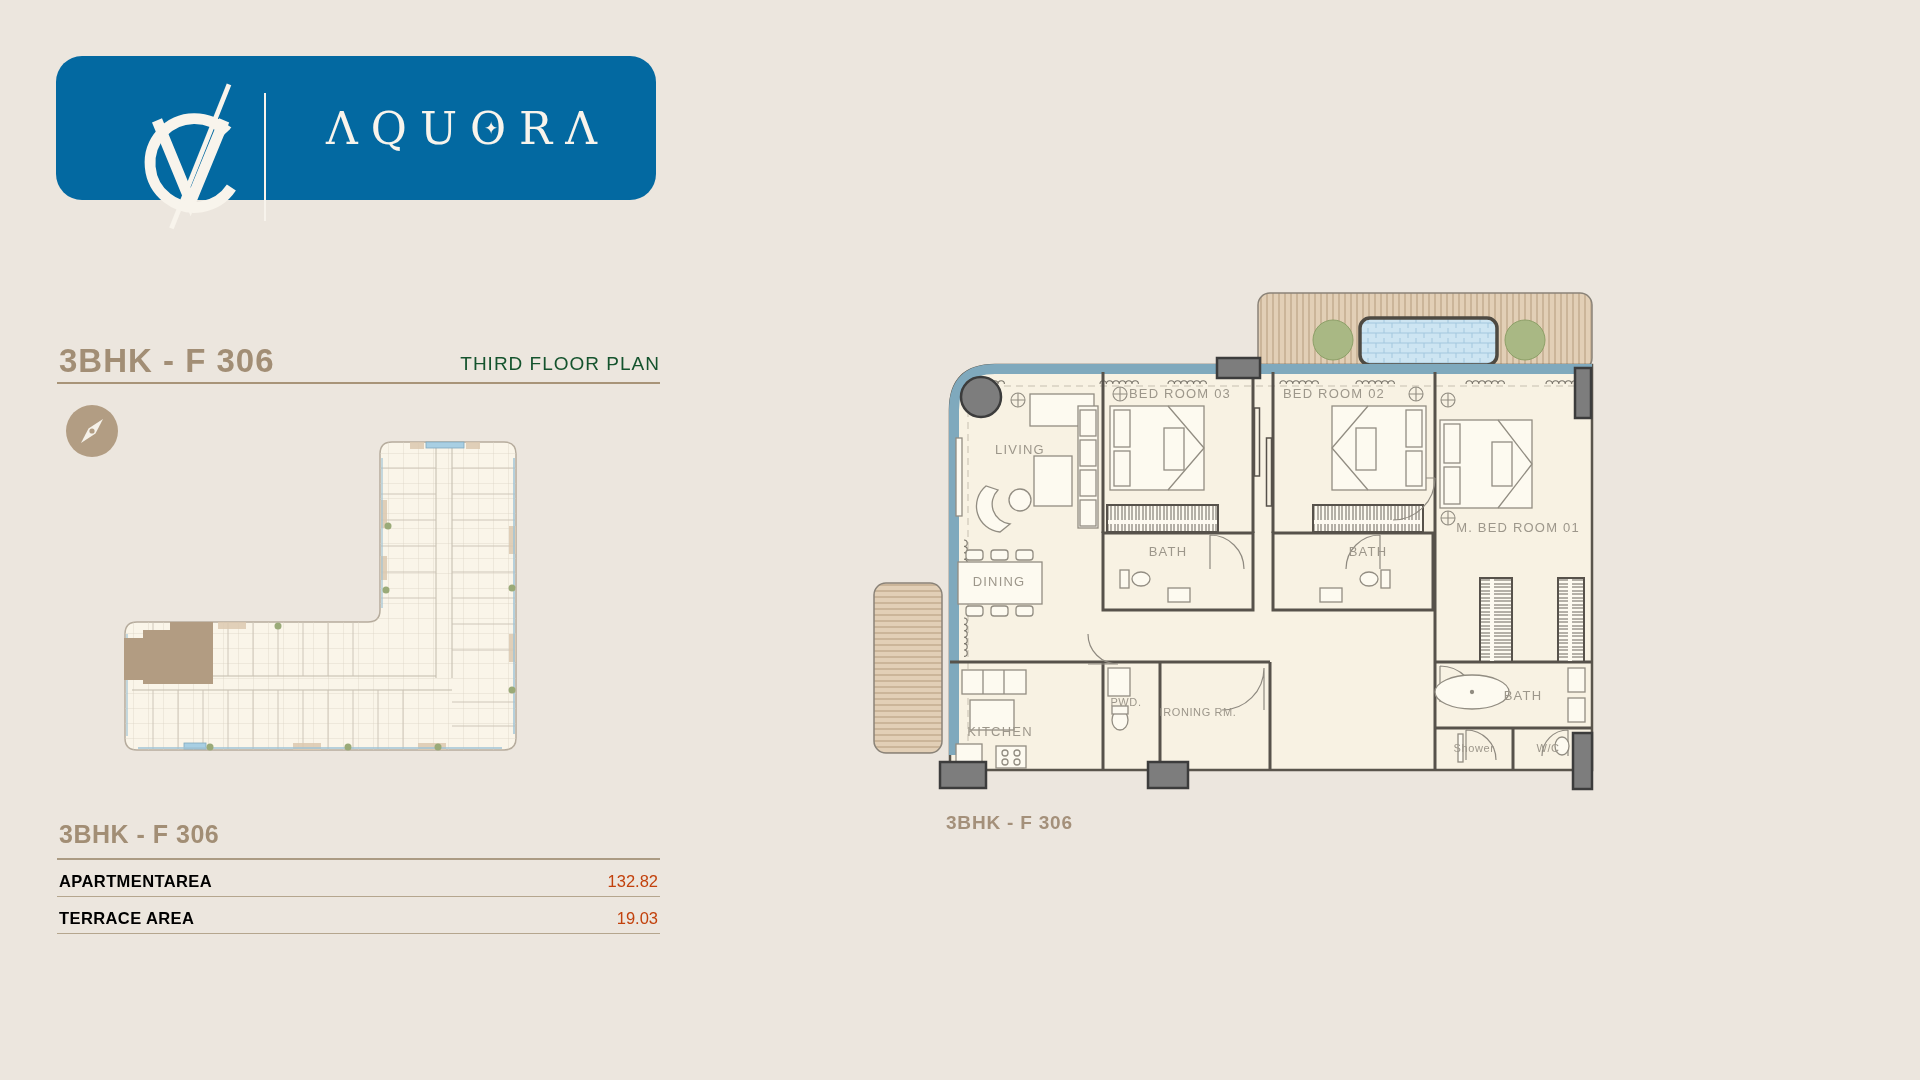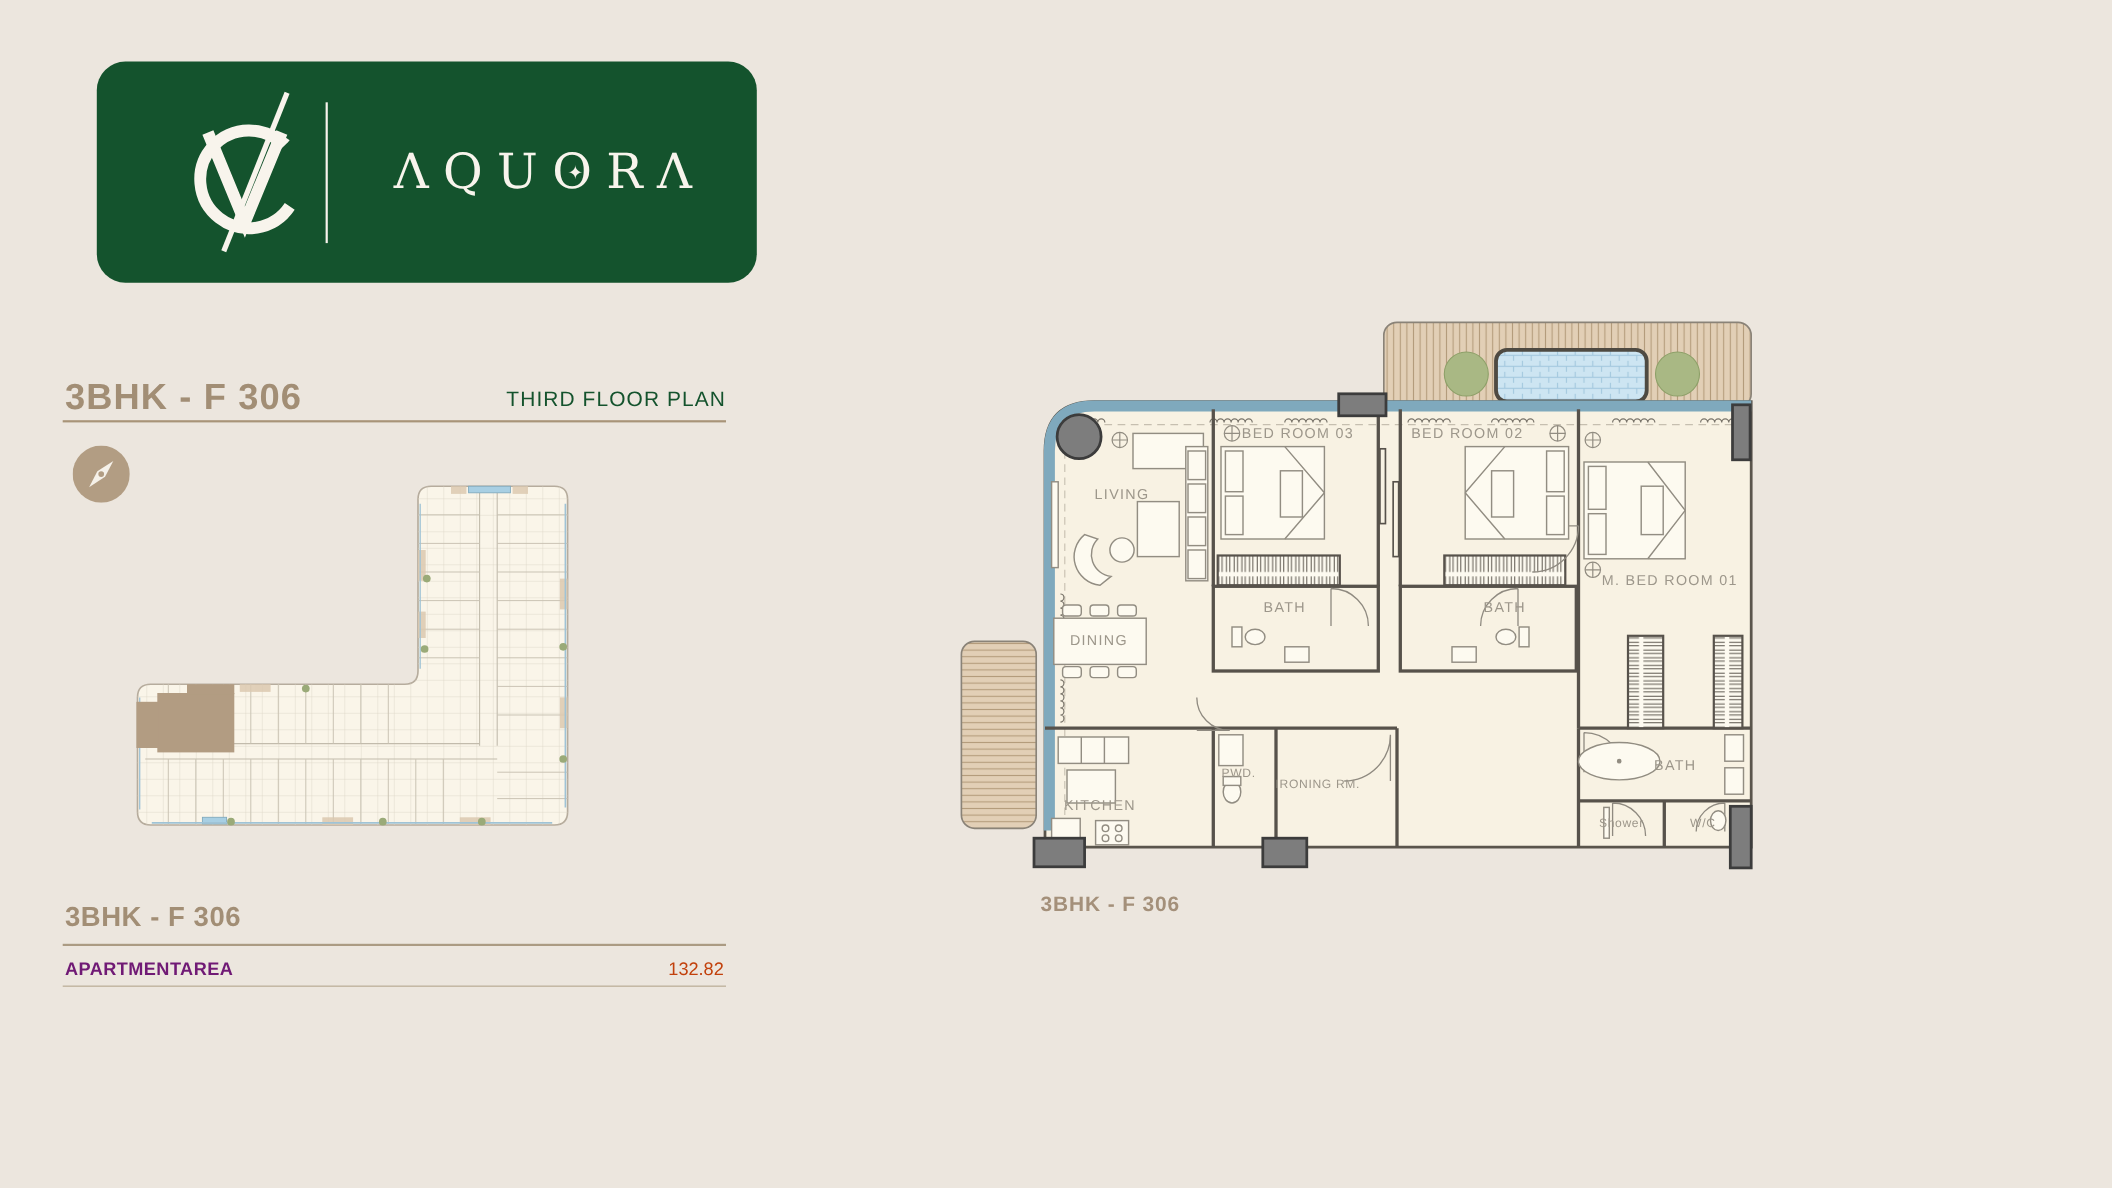--- a/index.html
+++ b/index.html
@@ -1,22 +1,22 @@
 <!DOCTYPE html>
 <html><head>
 <meta charset="utf-8">
 <style>
   html,body{margin:0;padding:0;}
   body{
     width:1920px;height:1080px;overflow:hidden;position:relative;
     background:#ece6de;font-family:"Liberation Sans",sans-serif;
   }
   
-  .brand-card{position:absolute;left:56px;top:56px;width:600px;height:201px;
-    background:#14532d;border-radius:26px;margin-left:32px;}
+  .brand-card{position:absolute;left:56px;top:56px;width:600px;height:144px;
+    background:#0369a1;border-radius:26px;}
   .brand-card .monogram{position:absolute;left:62px;top:26px;}
   .brand-card .divider{position:absolute;left:208px;top:37px;width:1.5px;height:128px;background:#f7f3ec;}
   .wordmark{position:absolute;left:238px;top:0;right:14px;bottom:0;
     display:flex;align-items:center;justify-content:center;
     font-family:"DejaVu Serif",serif;color:#f8f4ec;font-size:44px;
     letter-spacing:13px;font-weight:400;}
   .o-wrap{position:relative;display:inline-block;}
   .o-star{position:absolute;left:43%;top:50%;transform:translate(-50%,-50%);
     font-size:17px;letter-spacing:0;color:#f8f4ec;}
   
@@ -29,21 +29,21 @@
   
   .compass{position:absolute;left:66px;top:405px;width:52px;height:52px;}
   
   .key-plan{position:absolute;left:118px;top:438px;}
   
   .area-table{position:absolute;left:57px;top:820px;width:603px;}
   .area-table .t-title{font-size:25px;font-weight:bold;color:#a28e75;
     letter-spacing:0.5px;padding:0 0 9px 2px;border-bottom:2px solid #ab9b83;}
   .area-row{display:flex;justify-content:space-between;align-items:flex-end;
     height:37px;border-bottom:1.5px solid #b5a68e;padding:0 2px 5px 2px;box-sizing:border-box;}
-  .area-row .lbl{font-size:16.5px;font-weight:bold;color:#701a75;letter-spacing:0.4px;}
+  .area-row .lbl{font-size:16.5px;font-weight:bold;color:#000000;letter-spacing:0.4px;}
   .area-row .val{font-size:16.5px;color:#c2410c;}
   
   .floor-plan{position:absolute;left:868px;top:288px;}
   .plan-caption{position:absolute;left:946px;top:812px;font-size:19px;
     font-weight:bold;color:#a4907a;letter-spacing:0.8px;}
   svg text{font-family:"Liberation Sans",sans-serif;}
   .room-lbl{fill:#9d978b;font-size:13px;letter-spacing:1.2px;}
   .room-lbl-sm{fill:#9d978b;font-size:11px;letter-spacing:0.6px;}
 </style>
 </head>
@@ -170,20 +170,24 @@
       <circle cx="92" cy="309" r="3.5"></circle>
   </g>
 </svg>
 
 <div class="area-table">
   <div class="t-title">3BHK - F 306</div>
   <div class="area-row">
     <span class="lbl">APARTMENTAREA</span>
     <span class="val">132.82</span>
   </div>
+  <div class="area-row">
+    <span class="lbl">TERRACE AREA</span>
+    <span class="val">19.03</span>
+  </div>
 </div>
 
 <svg class="floor-plan" width="740" height="520" viewBox="0 0 740 520">
   <defs>
     <pattern id="deckV" width="6" height="12" patternUnits="userSpaceOnUse">
       <rect width="6" height="12" fill="#e2cfb6"></rect>
       <line x1="3" y1="0" x2="3" y2="12" stroke="#b49c7c" stroke-width="1"></line>
     </pattern>
     <pattern id="deckH" width="12" height="6" patternUnits="userSpaceOnUse">
       <rect width="12" height="6" fill="#e2cfb6"></rect>

